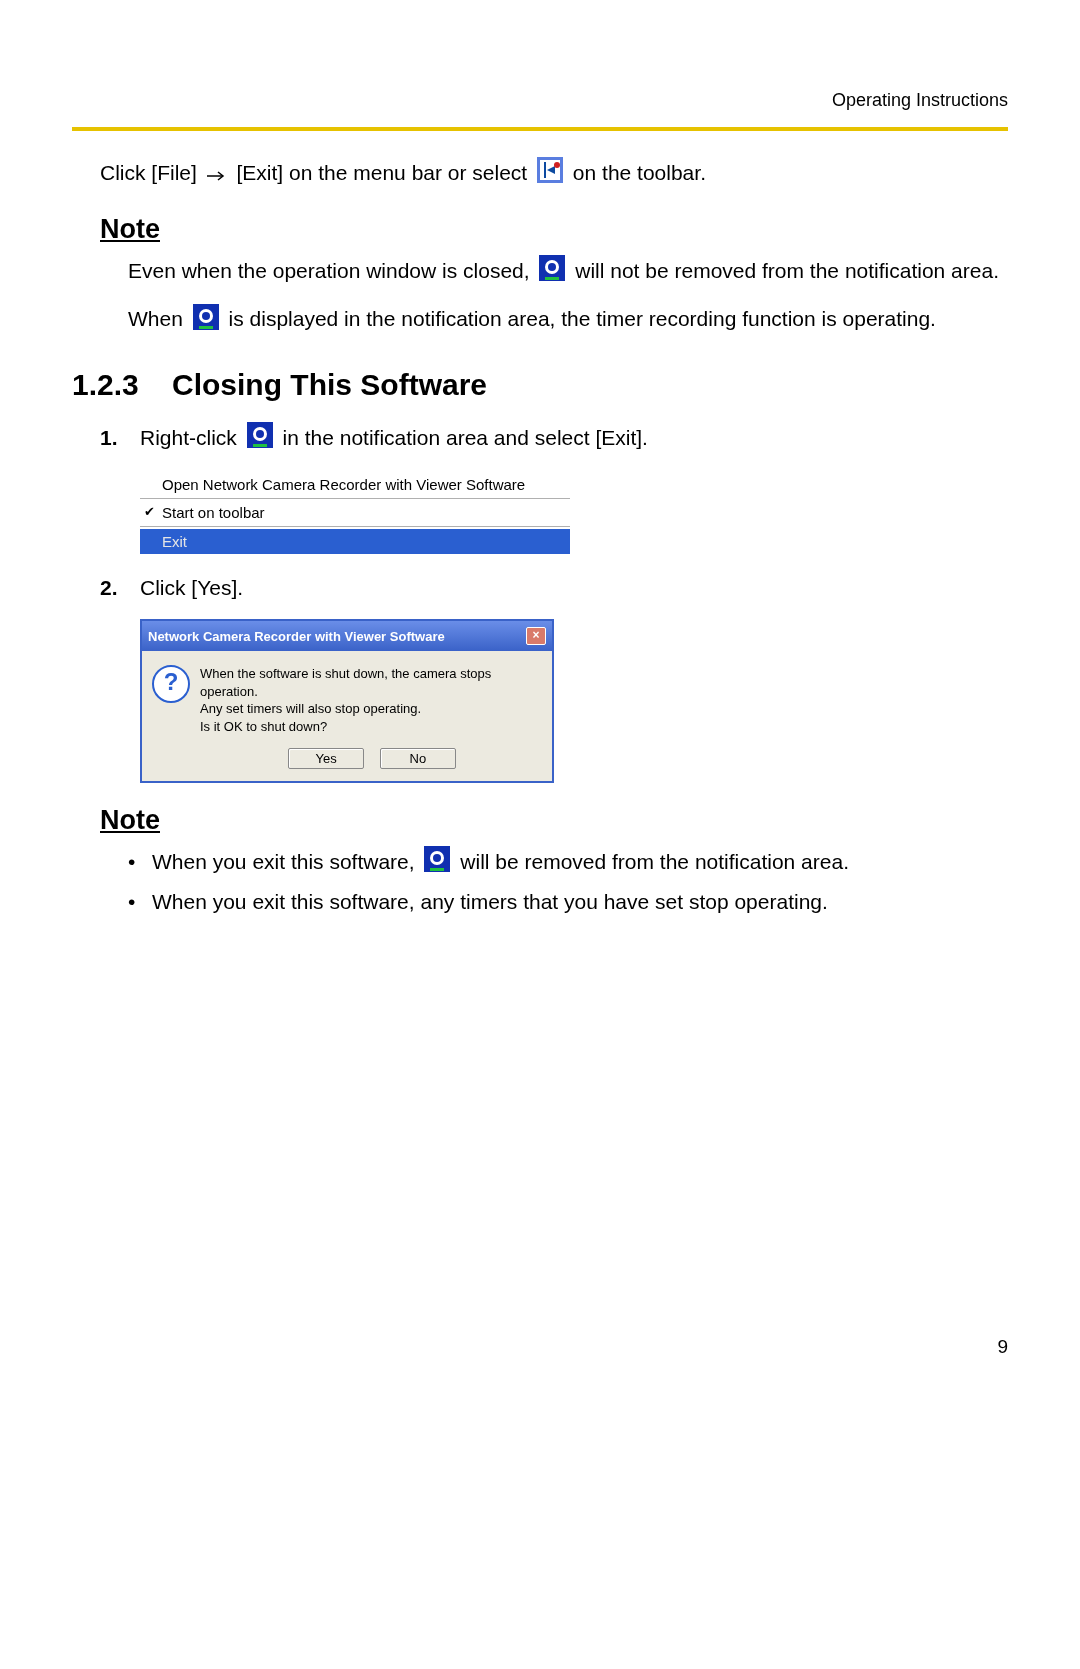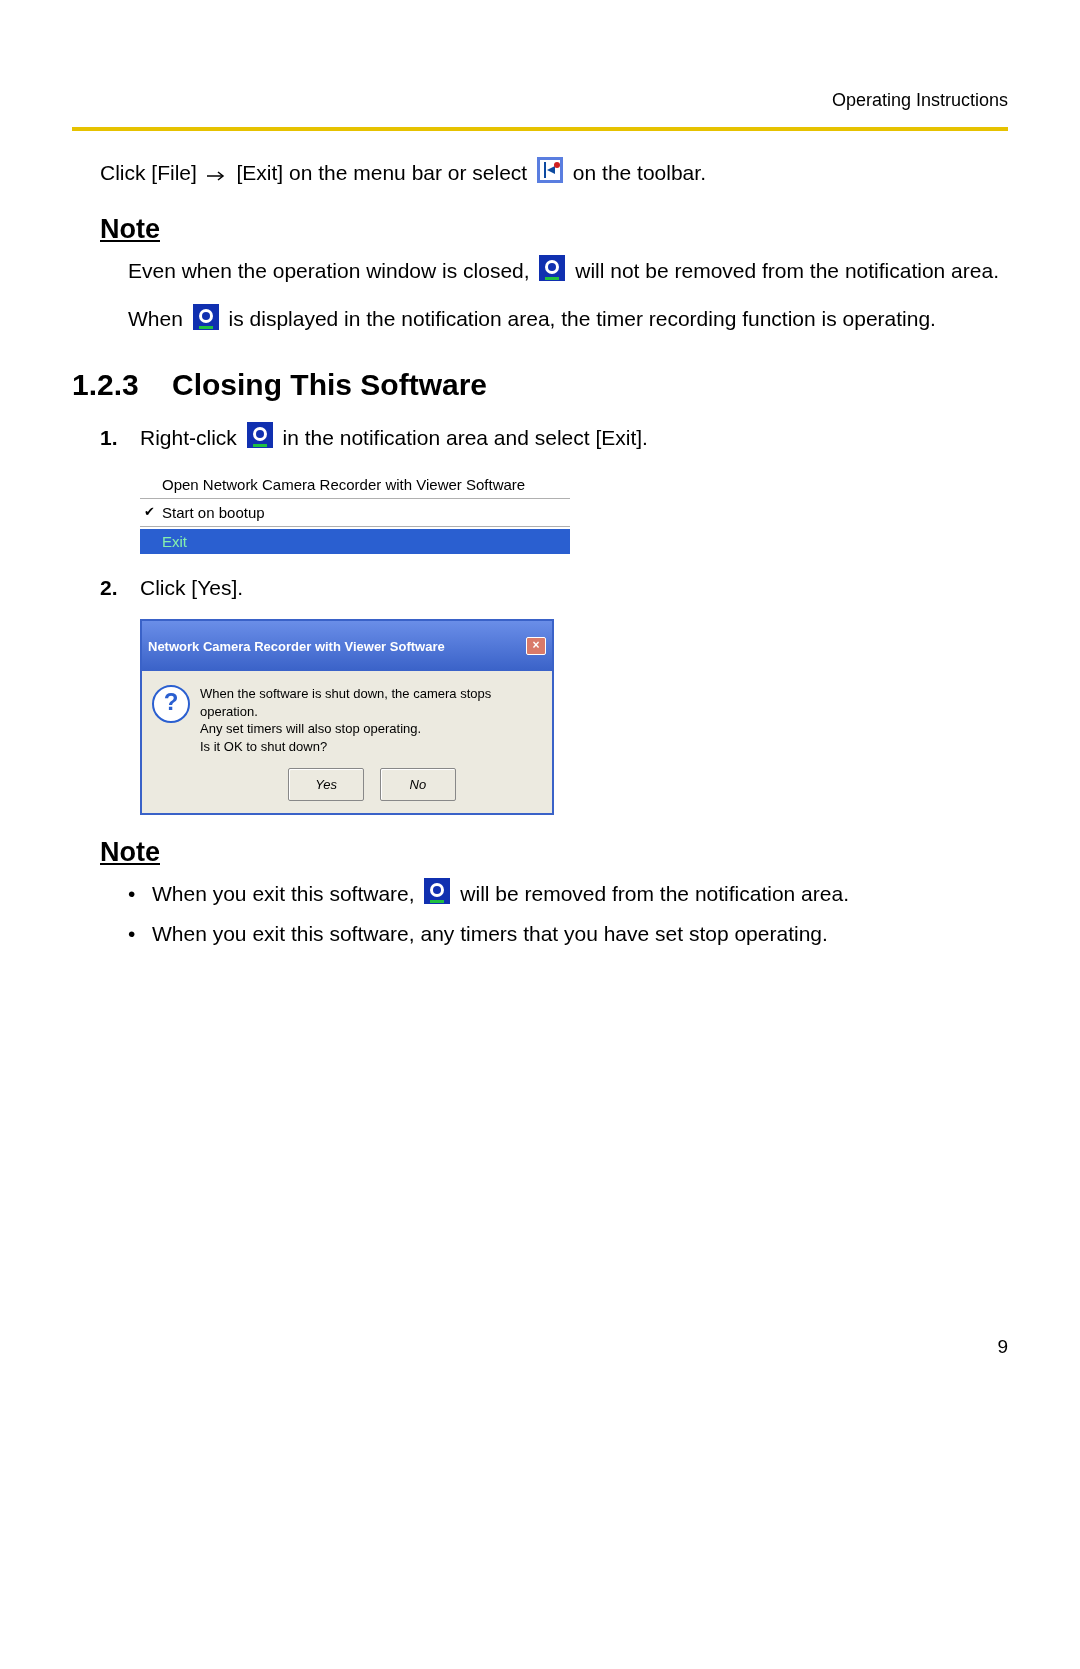--- a/index.html
+++ b/index.html
@@ -111,37 +111,37 @@
     margin: 2px 0;
   }
   .ctx-check::before {
     content: "✔";
     position: absolute;
     left: 4px;
     font-size: 13px;
   }
   .ctx-highlight {
     background: #2a5fd0;
-    color: #86efac;
+    color: #e5e5e5;
     padding: 4px 6px 4px 22px;
   }
 
   
   .dlg {
     width: 410px;
     border: 2px solid #3a62c8;
     background: #eceae0;
     font-family: Tahoma, Arial, sans-serif;
     font-size: 13px;
   }
   .dlg-title {
     background: linear-gradient(#6a8ee8, #3a62c8);
     color: #fff;
     font-weight: bold;
-    padding: 16px 6px;
+    padding: 6px 6px;
     display: flex;
     align-items: center;
     justify-content: space-between;
   }
   .dlg-close {
     width: 18px;
     height: 16px;
     background: #d97a6a;
     border: 1px solid #fff;
     color: #fff;
@@ -171,28 +171,27 @@
   .dlg-msg {
     line-height: 1.35;
   }
   .dlg-buttons {
     text-align: center;
     padding: 6px 0 12px 50px;
   }
   .dlg-btn {
     display: inline-block;
     width: 74px;
-    padding: 8px 0;
+    padding: 2px 0;
     margin: 0 6px;
     background: #eceae0;
     border: 1px solid #888;
     border-radius: 2px;
     text-align: center;
     box-shadow: 1px 1px 0 #fff inset;
-    font-style: italic;
   }
 </style>
 </head>
 <body>
 
 <div class="page">
 
   <div class="header-label">Operating Instructions</div>
   <div class="top-rule"></div>
 
@@ -263,21 +262,21 @@
           </svg>
       </span>
       <span> in the notification area and select [Exit].</span>
     </div>
   </div>
 
   <div class="figure-block">
     <div class="ctx-menu">
       <div class="ctx-item">Open Network Camera Recorder with Viewer Software</div>
       <div class="ctx-sep"></div>
-      <div class="ctx-item ctx-check">Start on bootup</div>
+      <div class="ctx-item ctx-check">Start on toolbar</div>
       <div class="ctx-sep"></div>
       <div class="ctx-highlight">Exit</div>
     </div>
   </div>
 
   <div class="ol-item">
     <div class="ol-num">2.</div>
     <div class="ol-body">Click [Yes].</div>
   </div>
 

